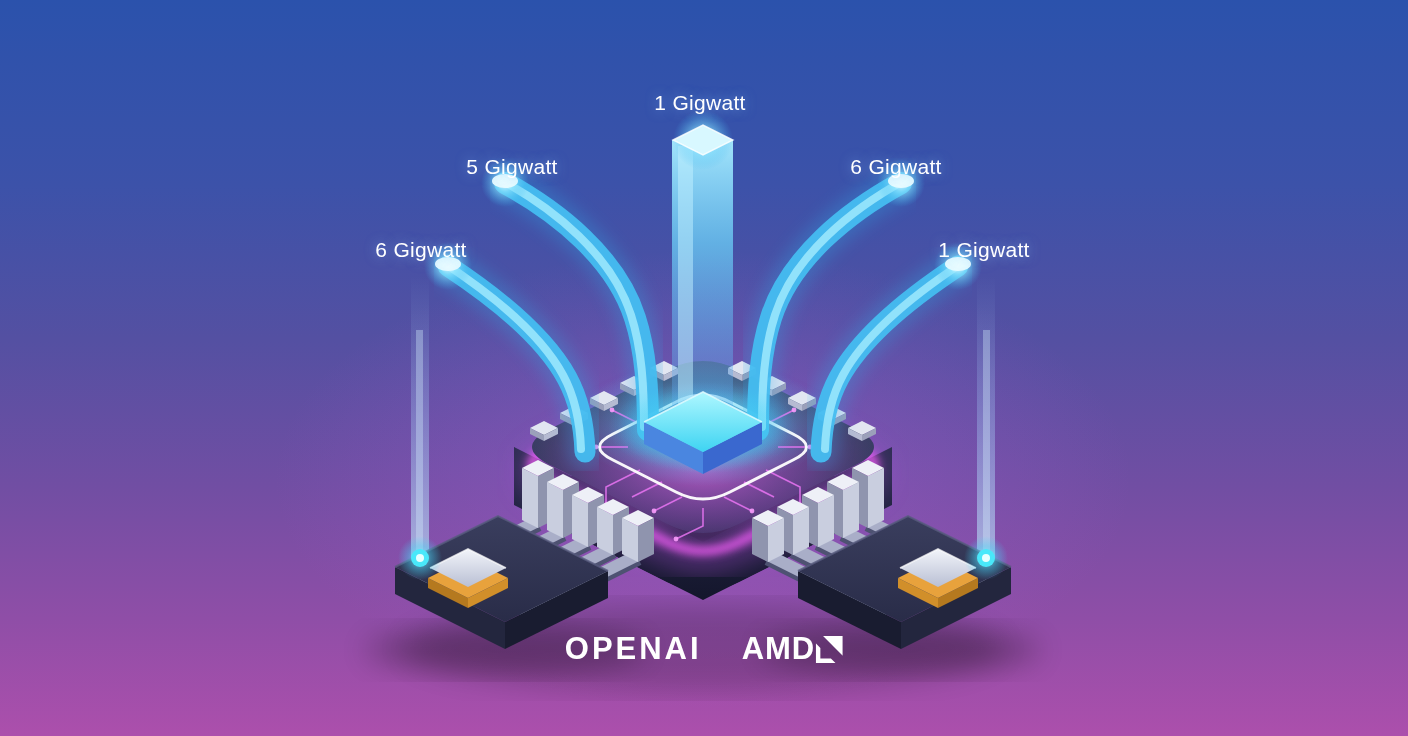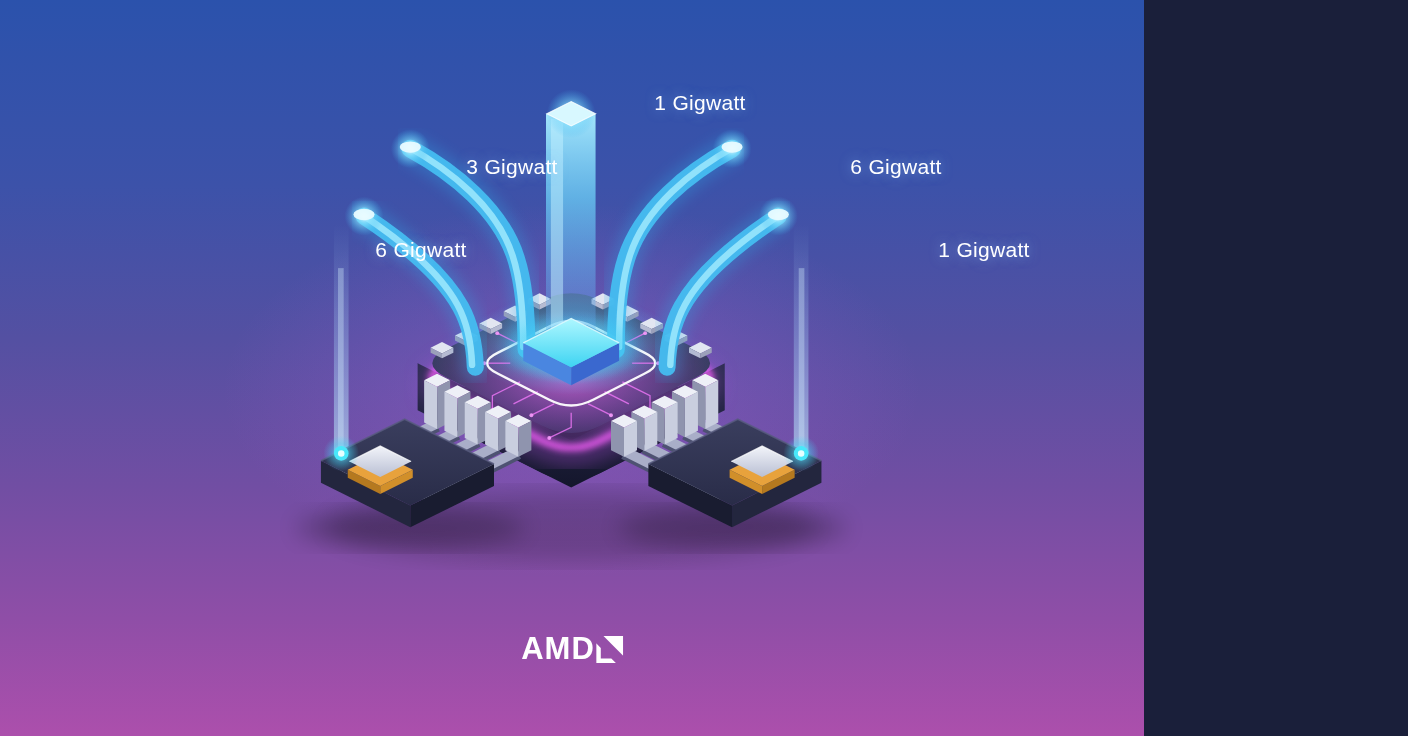--- a/index.html
+++ b/index.html
@@ -1,18 +1,18 @@
 <!DOCTYPE html>
 <html><head>
 <meta charset="utf-8">
 <style>
   html,body{margin:0;padding:0;background:#1a1f3a;}
   .stage{
     position:relative;
-    width:1144px;height:736px;
+    width:1408px;height:736px;
     overflow:hidden;
     font-family:"Liberation Sans", sans-serif;
     background:linear-gradient(180deg,
       #2B52AC 0%, #3C52A9 25%, #5450A2 46%,
       #714EA3 66%, #8F4EA7 84%, #AC4FAC 100%);
   }
   .artwork{position:absolute;inset:0;}
   .gw-label{
     position:absolute;
     transform:translateX(-50%);
@@ -298,26 +298,27 @@
     <path d="M703,452 L762,422 L762,444 L703,474 Z" fill="#3a68cf"></path>
     <path d="M644,422 L703,392 L762,422 L703,452 Z" fill="url(#gDieTop)"></path>
     <path d="M644,422 L703,392 L762,422" fill="none" stroke="#e0fbff" stroke-width="1.6" opacity=".85"></path>
   </g>
 
   <use href="#sideAssembly"></use>
   <use href="#sideAssembly" transform="translate(1406,0) scale(-1,1)"></use>
 </svg>
 
 <div class="gw-label label-1">1 Gigwatt</div>
-<div class="gw-label label-2">3 Gigwatt</div>
+<div class="gw-label label-2">5 Gigwatt</div>
 <div class="gw-label label-3">6 Gigwatt</div>
 <div class="gw-label label-4">6 Gigwatt</div>
 <div class="gw-label label-5">1 Gigwatt</div>
 
 <div class="logo-row">
+  <span class="logo-openai">OPENAI</span>
   <span class="logo-amd">
     <span class="logo-amd-text">AMD</span>
     <svg class="amd-mark" viewBox="0 0 100 100">
       <path d="M27,0 H100 V73 Z" fill="#ffffff"></path>
       <path d="M0,27 L17,44 L17,83 L56,83 L73,100 L0,100 Z" fill="#ffffff"></path>
     </svg>
   </span>
 </div>
 
 </div>

